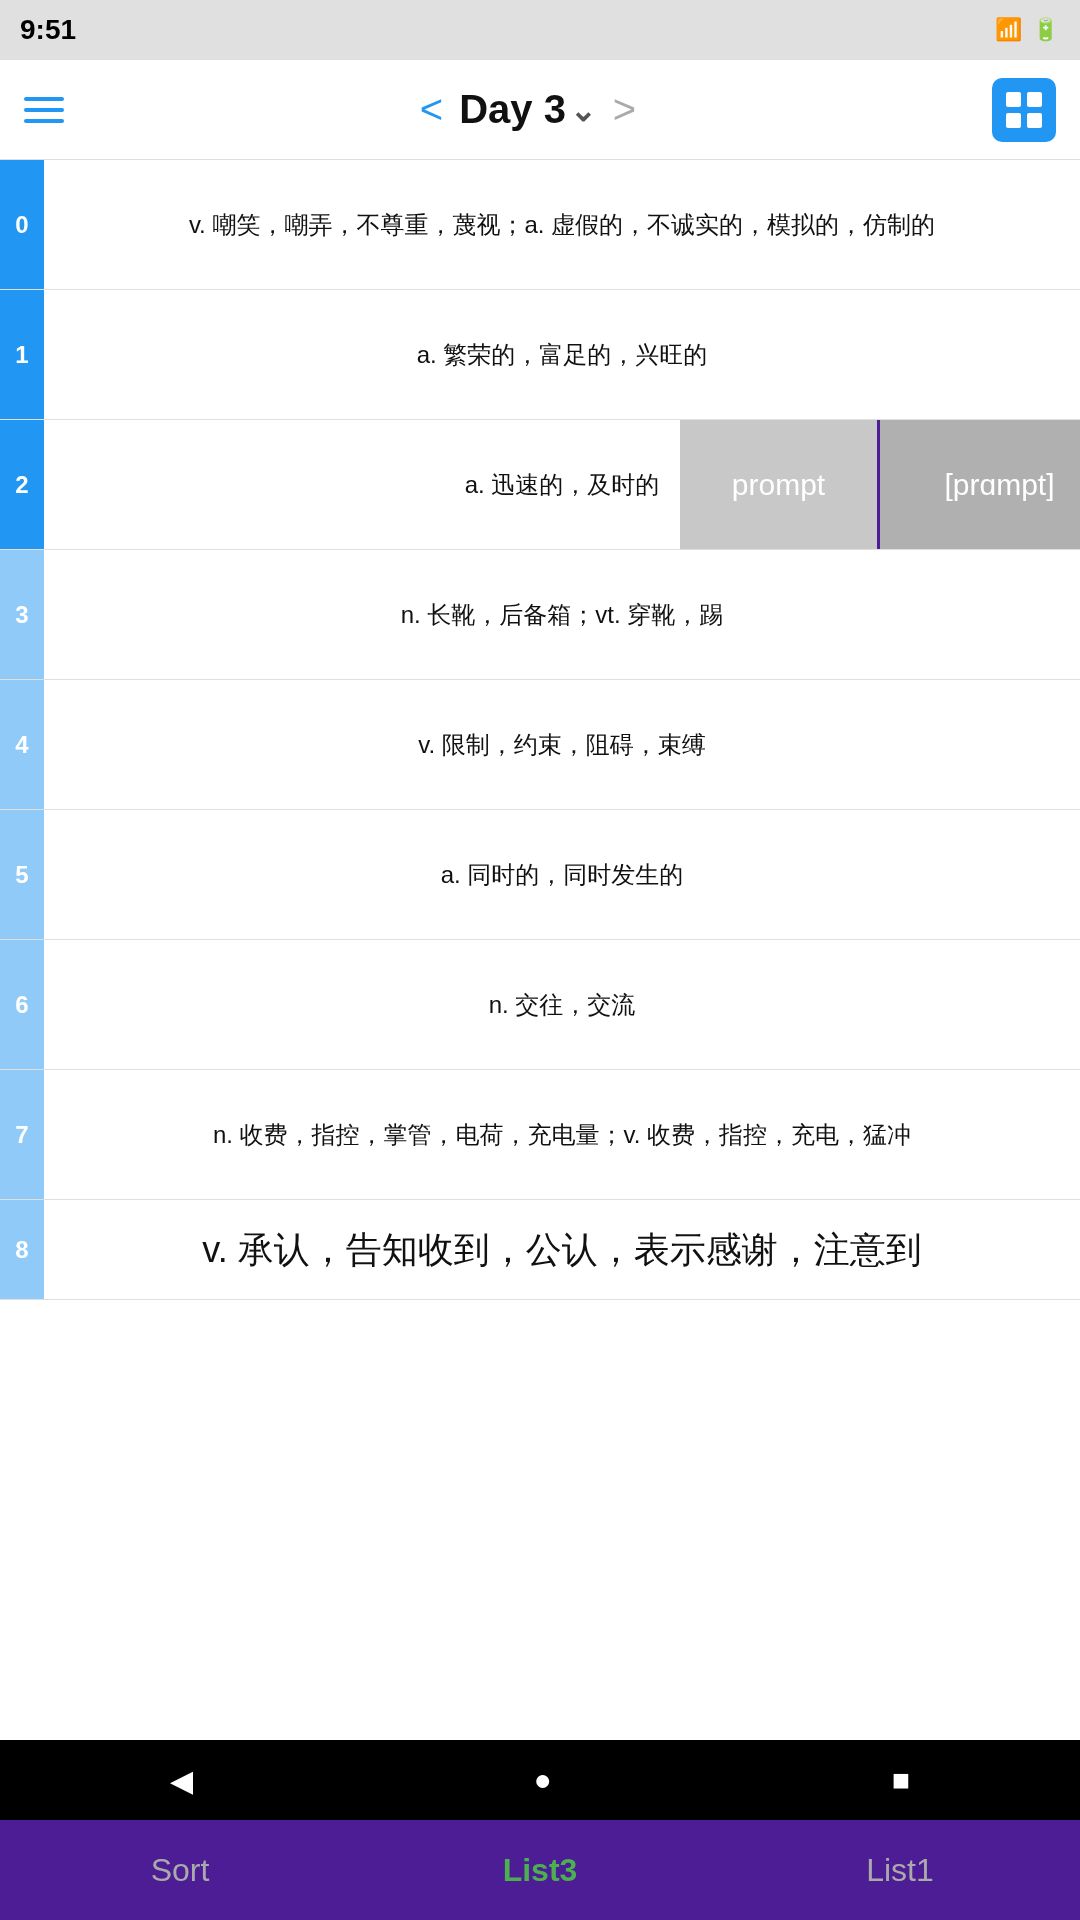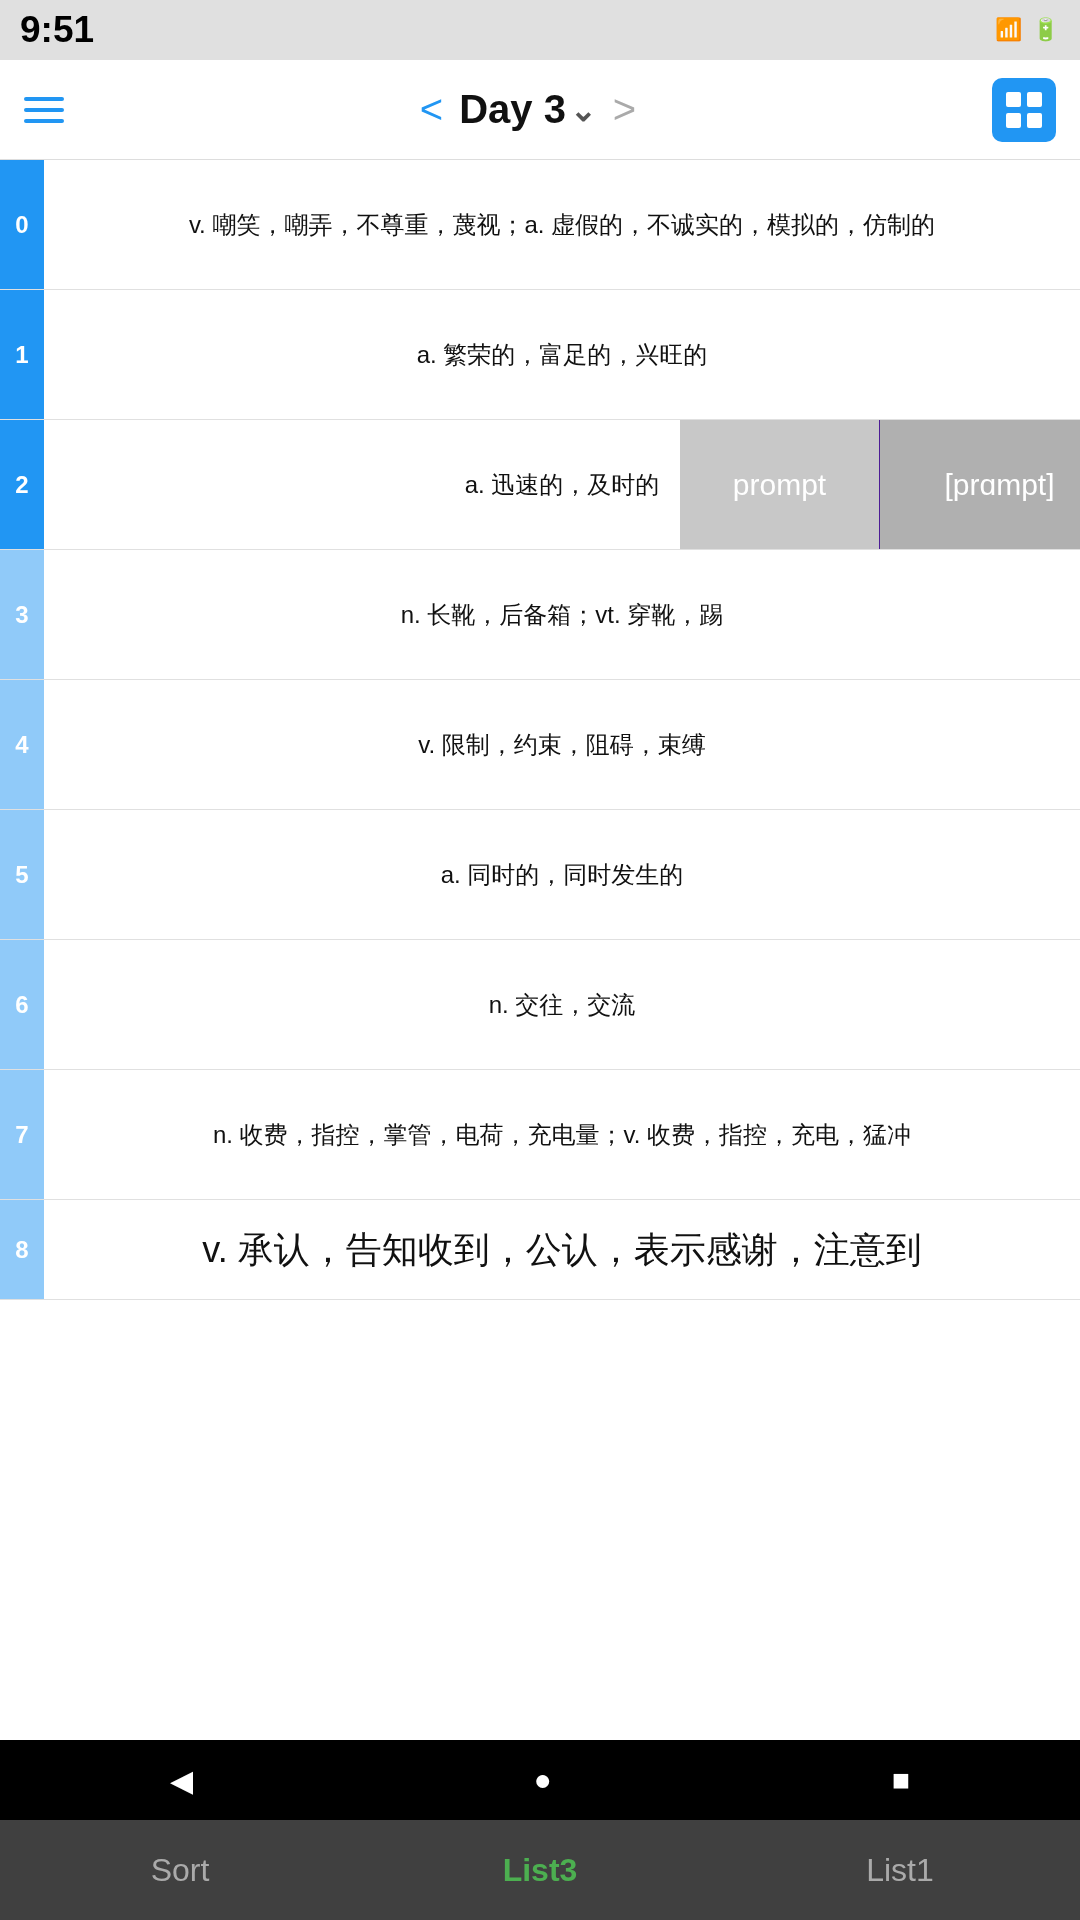--- a/index.html
+++ b/index.html
@@ -19,21 +19,21 @@
       background: #e0e0e0;
       display: flex;
       align-items: center;
       padding: 0 20px;
       justify-content: space-between;
     }
     .status-left {
       display: flex;
       align-items: center;
       gap: 10px;
-      font-size: 37px;
+      font-size: 28px;
       font-weight: bold;
     }
     .status-icon {
       font-size: 22px;
       color: #333;
     }
     .status-right {
       display: flex;
       align-items: center;
       gap: 10px;
@@ -155,35 +155,35 @@
       height: 100%;
       background: #bdbdbd;
       display: flex;
       align-items: center;
       justify-content: center;
       font-size: 30px;
       color: #fff;
       cursor: pointer;
     }
     .popup-btn:first-child {
-      border-right: 1px solid #4c1d95;
+      border-right: 3px solid #4c1d95;
       background: #c8c8c8;
     }
     .popup-btn:last-child {
       background: #b0b0b0;
       padding-left: 39px;
     }
 
     
     .bottom-tabs {
       position: fixed;
       bottom: 0;
       left: 0;
       width: 1080px;
-      background: #404040;
+      background: #4c1d95;
       border-top: 1px solid #1d4ed8;
       display: flex;
     }
     .tab-item {
       flex: 1;
       height: 100px;
       display: flex;
       align-items: center;
       justify-content: center;
       font-size: 32px;

